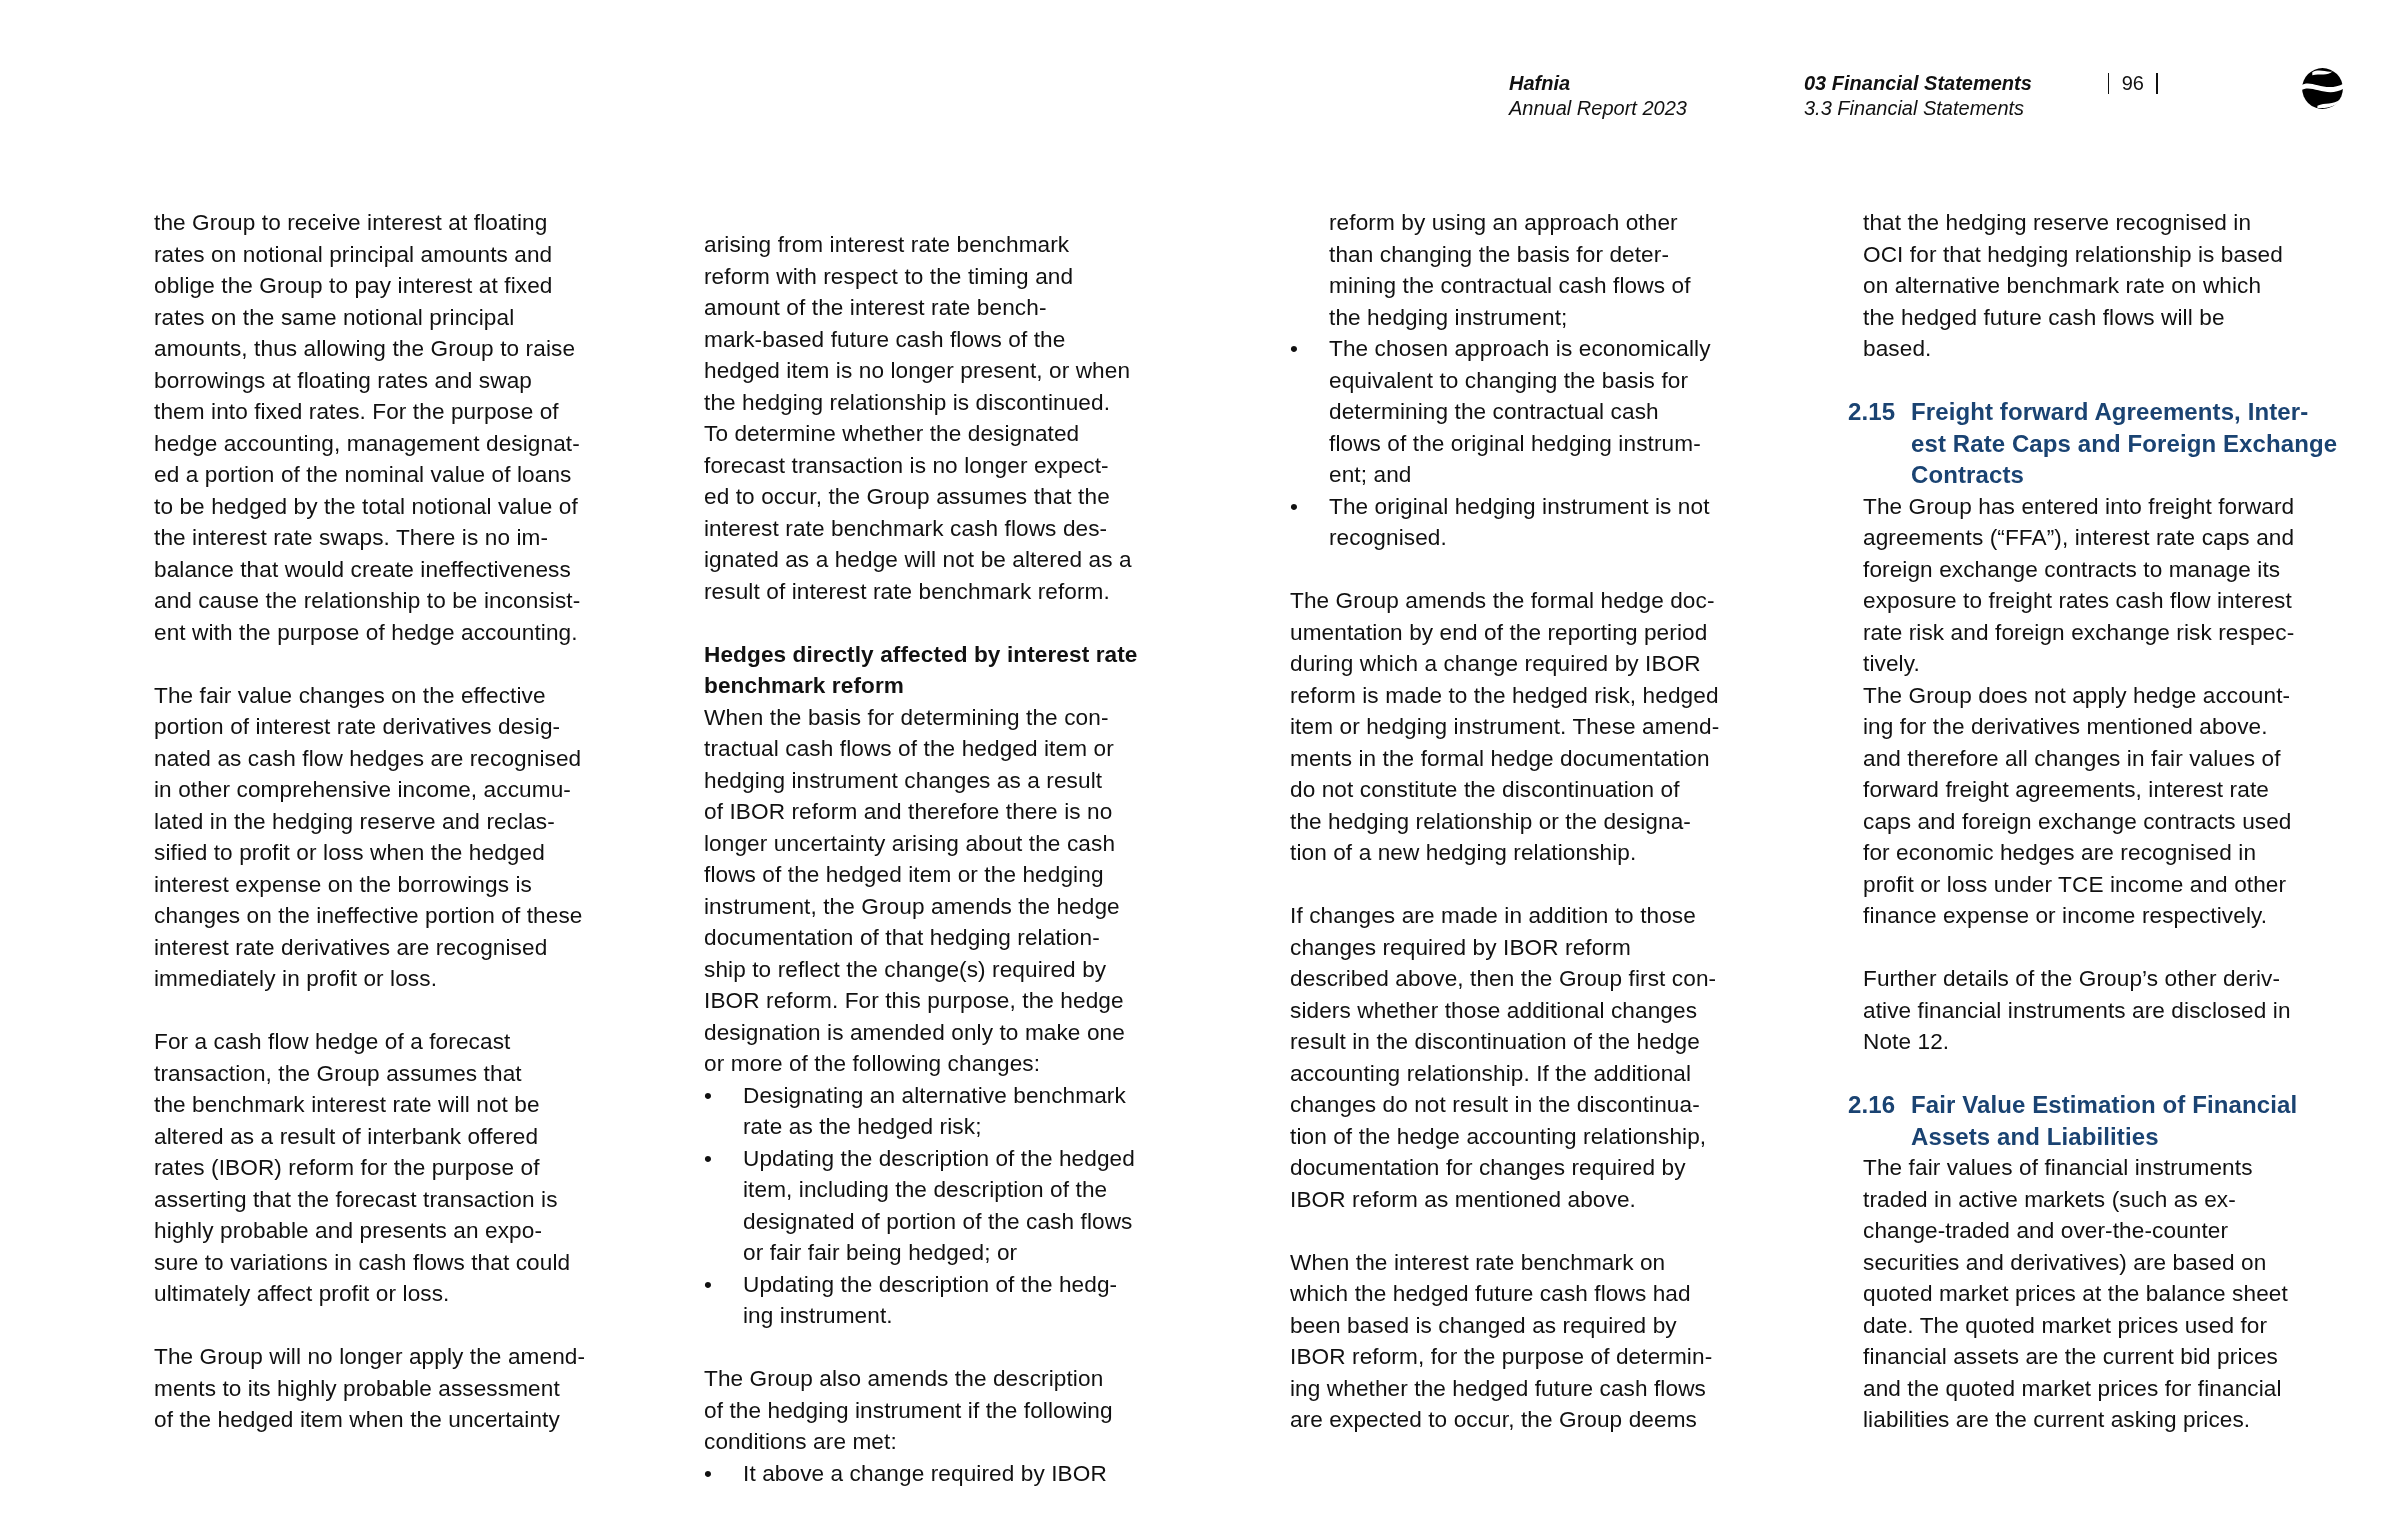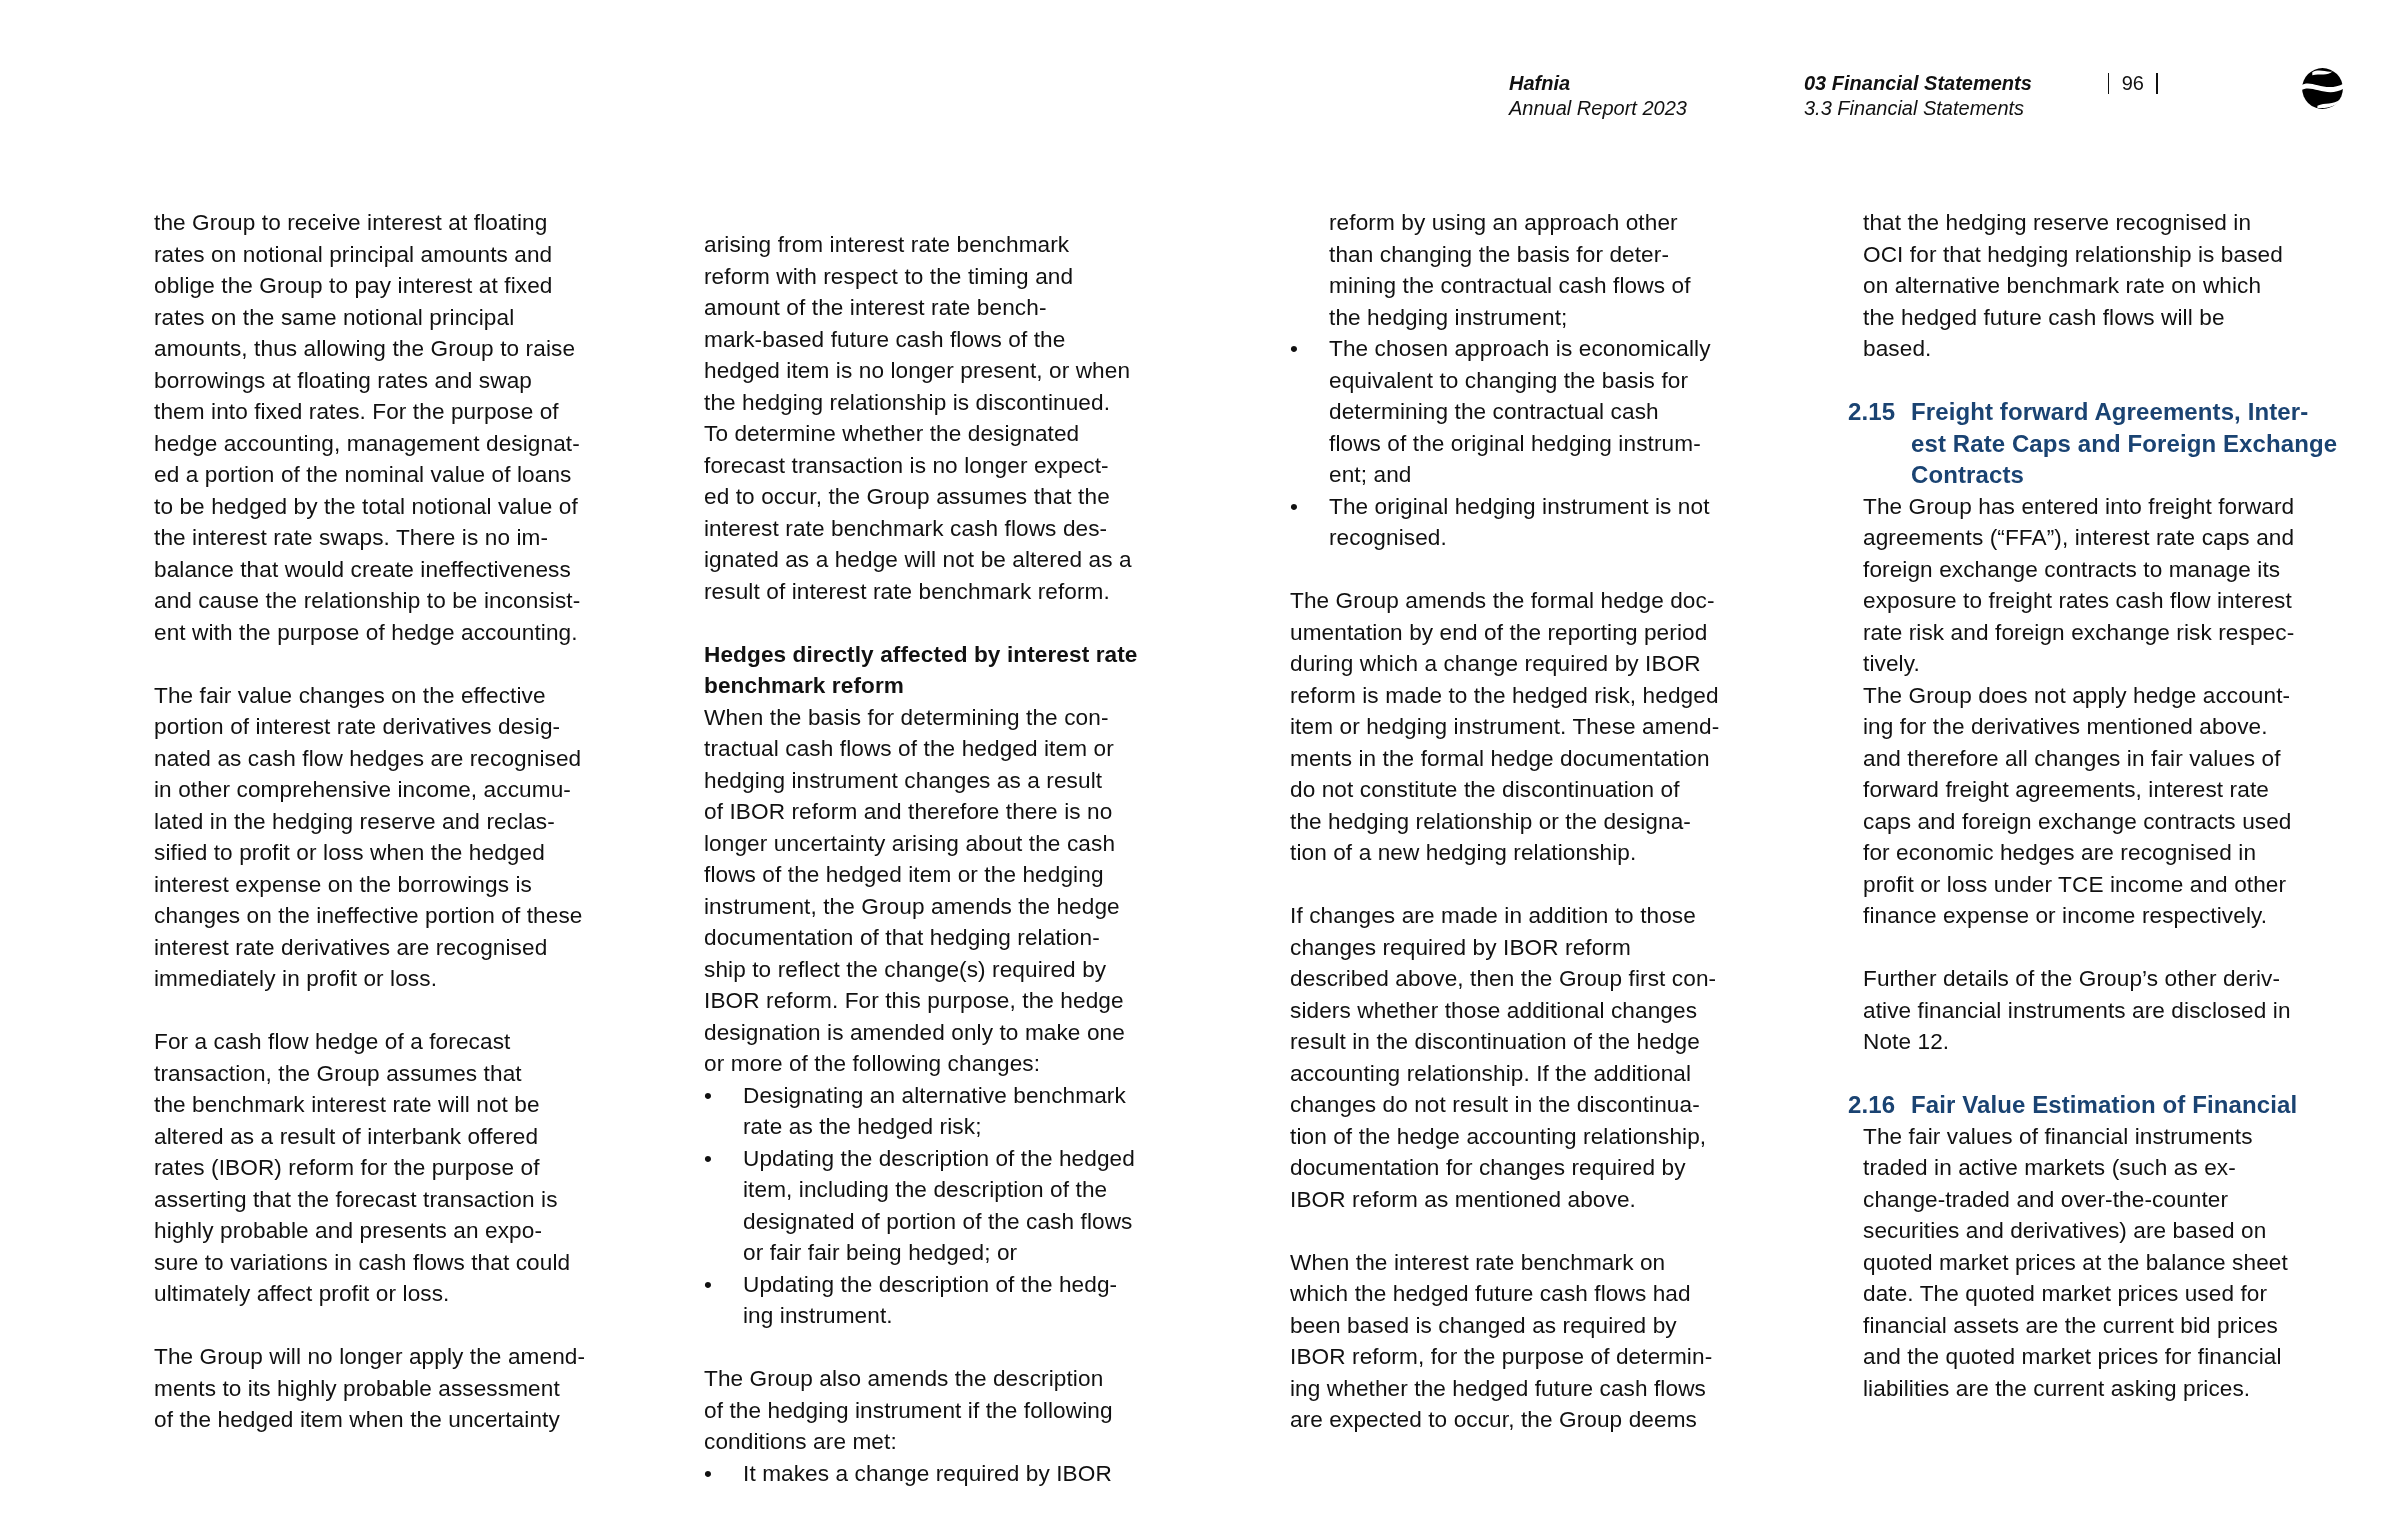--- a/index.html
+++ b/index.html
@@ -173,21 +173,21 @@
   <span class="gap"></span>
   <div>
       <span class="line">The Group also amends the description</span>
       <span class="line">of the hedging instrument if the following</span>
       <span class="line">conditions are met:</span>
     </div>
   <div>
       <div class="bullet-row">
         <span class="dot">•</span>
         <div class="btext">
-          <span class="line">It makes a change required by IBOR</span>
+          <span class="line">It above a change required by IBOR</span>
         </div>
       </div>
     </div>
 </div>
 
 <div class="col" id="col3">
   <div class="indent">
       <span class="line">reform by using an approach other</span>
       <span class="line">than changing the basis for deter-</span>
       <span class="line">mining the contractual cash flows of</span>
@@ -287,20 +287,21 @@
   <div class="indent4">
       <span class="line">Further details of the Group’s other deriv-</span>
       <span class="line">ative financial instruments are disclosed in</span>
       <span class="line">Note 12.</span>
     </div>
   <span class="gap"></span>
   <div class="sec">
     <span class="sec-num">2.16</span>
     <div class="sec-title">
         <span class="line">Fair Value Estimation of Financial</span>
+        <span class="line">Assets and Liabilities</span>
       </div>
   </div>
   <div class="indent4">
       <span class="line">The fair values of financial instruments</span>
       <span class="line">traded in active markets (such as ex-</span>
       <span class="line">change-traded and over-the-counter</span>
       <span class="line">securities and derivatives) are based on</span>
       <span class="line">quoted market prices at the balance sheet</span>
       <span class="line">date. The quoted market prices used for</span>
       <span class="line">financial assets are the current bid prices</span>

